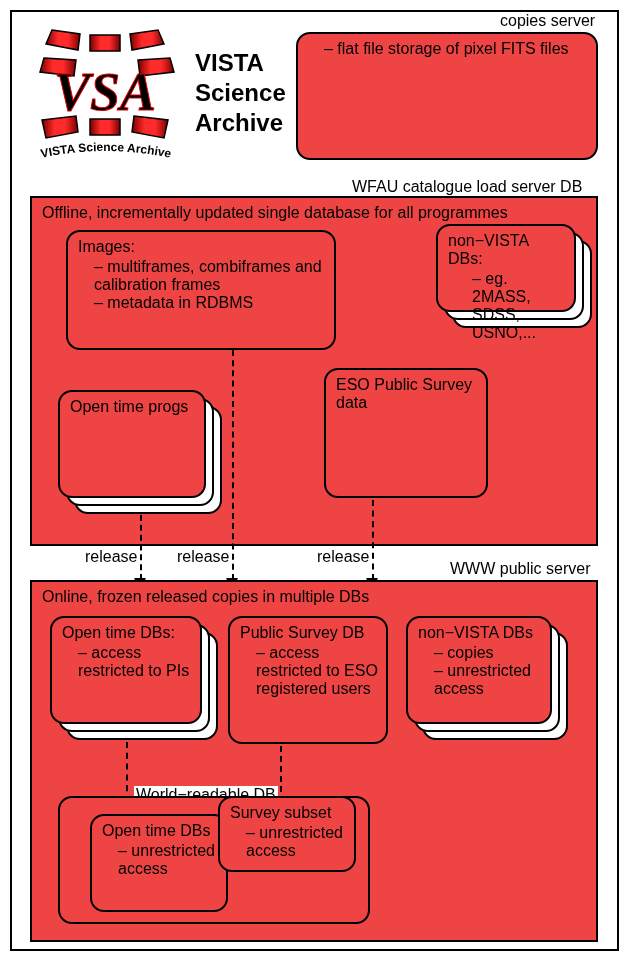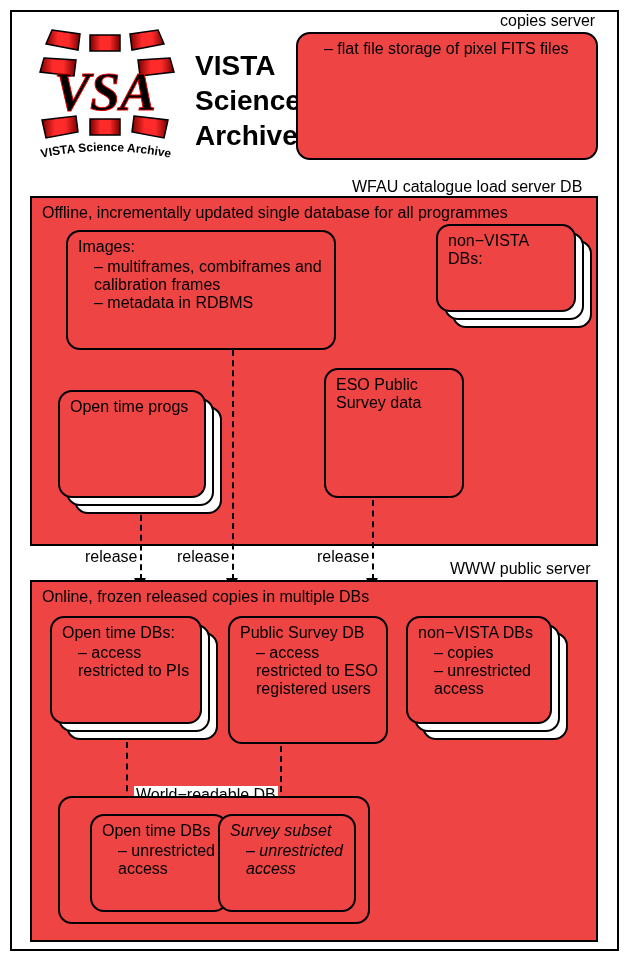--- a/index.html
+++ b/index.html
@@ -38,21 +38,21 @@
     position: absolute;
     border: 2px solid #000;
     border-radius: 14px;
     background: #fff;
     box-sizing: border-box;
   }
   .big-title {
     position: absolute;
     left: 195px;
     top: 48px;
-    font-size: 28px;
+    font-size: 24px;
     font-weight: bold;
     line-height: 1.25;
   }
   
   .logo-wrap {
     position: absolute;
     left: 20px;
     top: 22px;
     width: 170px;
     height: 148px;
@@ -128,23 +128,26 @@
   <ul>
     <li>multiframes, combiframes and calibration frames</li>
     <li>metadata in RDBMS</li>
   </ul>
 </div>
 
 <div class="stack-behind" style="left:452px; top:240px; width:140px; height:88px;"></div>
 <div class="stack-behind" style="left:444px; top:232px; width:140px; height:88px;"></div>
 <div class="box" style="left:436px; top:224px; width:140px; height:88px;">
   <div class="title">non−VISTA DBs:</div>
-</div>
-
-<div class="box" style="left:324px; top:368px; width:140px; height:130px;">
+  <ul>
+    <li style="padding-left:8px;">eg. 2MASS, SDSS, USNO,...</li>
+  </ul>
+</div>
+
+<div class="box" style="left:324px; top:368px; width:164px; height:130px;">
   <div class="title">ESO Public Survey data</div>
 </div>
 
 <div class="stack-behind" style="left:74px; top:406px; width:148px; height:108px;"></div>
 <div class="stack-behind" style="left:66px; top:398px; width:148px; height:108px;"></div>
 <div class="box" style="left:58px; top:390px; width:148px; height:108px;">
   <div class="title">Open time progs</div>
 </div>
 
 <div class="dash-v" style="left:140px; top:515px; height:65px;"></div>
@@ -197,18 +200,18 @@
 
 <div class="lbl" style="left:134px; top:786px; background:#fff; padding:0 2px;">World−readable DB</div>
 <div class="box" style="left:58px; top:796px; width:312px; height:128px; padding:0;"></div>
 
 <div class="box" style="left:70px; top:814px; width:138px; height:98px;margin-left:20px;">
   <div class="title">Open time DBs</div>
   <ul>
     <li>unrestricted access</li>
   </ul>
 </div>
-<div class="box" style="left:218px; top:814px; width:138px; height:98px;font-style:italic;">
+<div class="box" style="left:218px; top:796px; width:138px; height:76px;">
   <div class="title">Survey subset</div>
   <ul>
     <li>unrestricted access</li>
   </ul>
 </div>
 
 </body></html>

